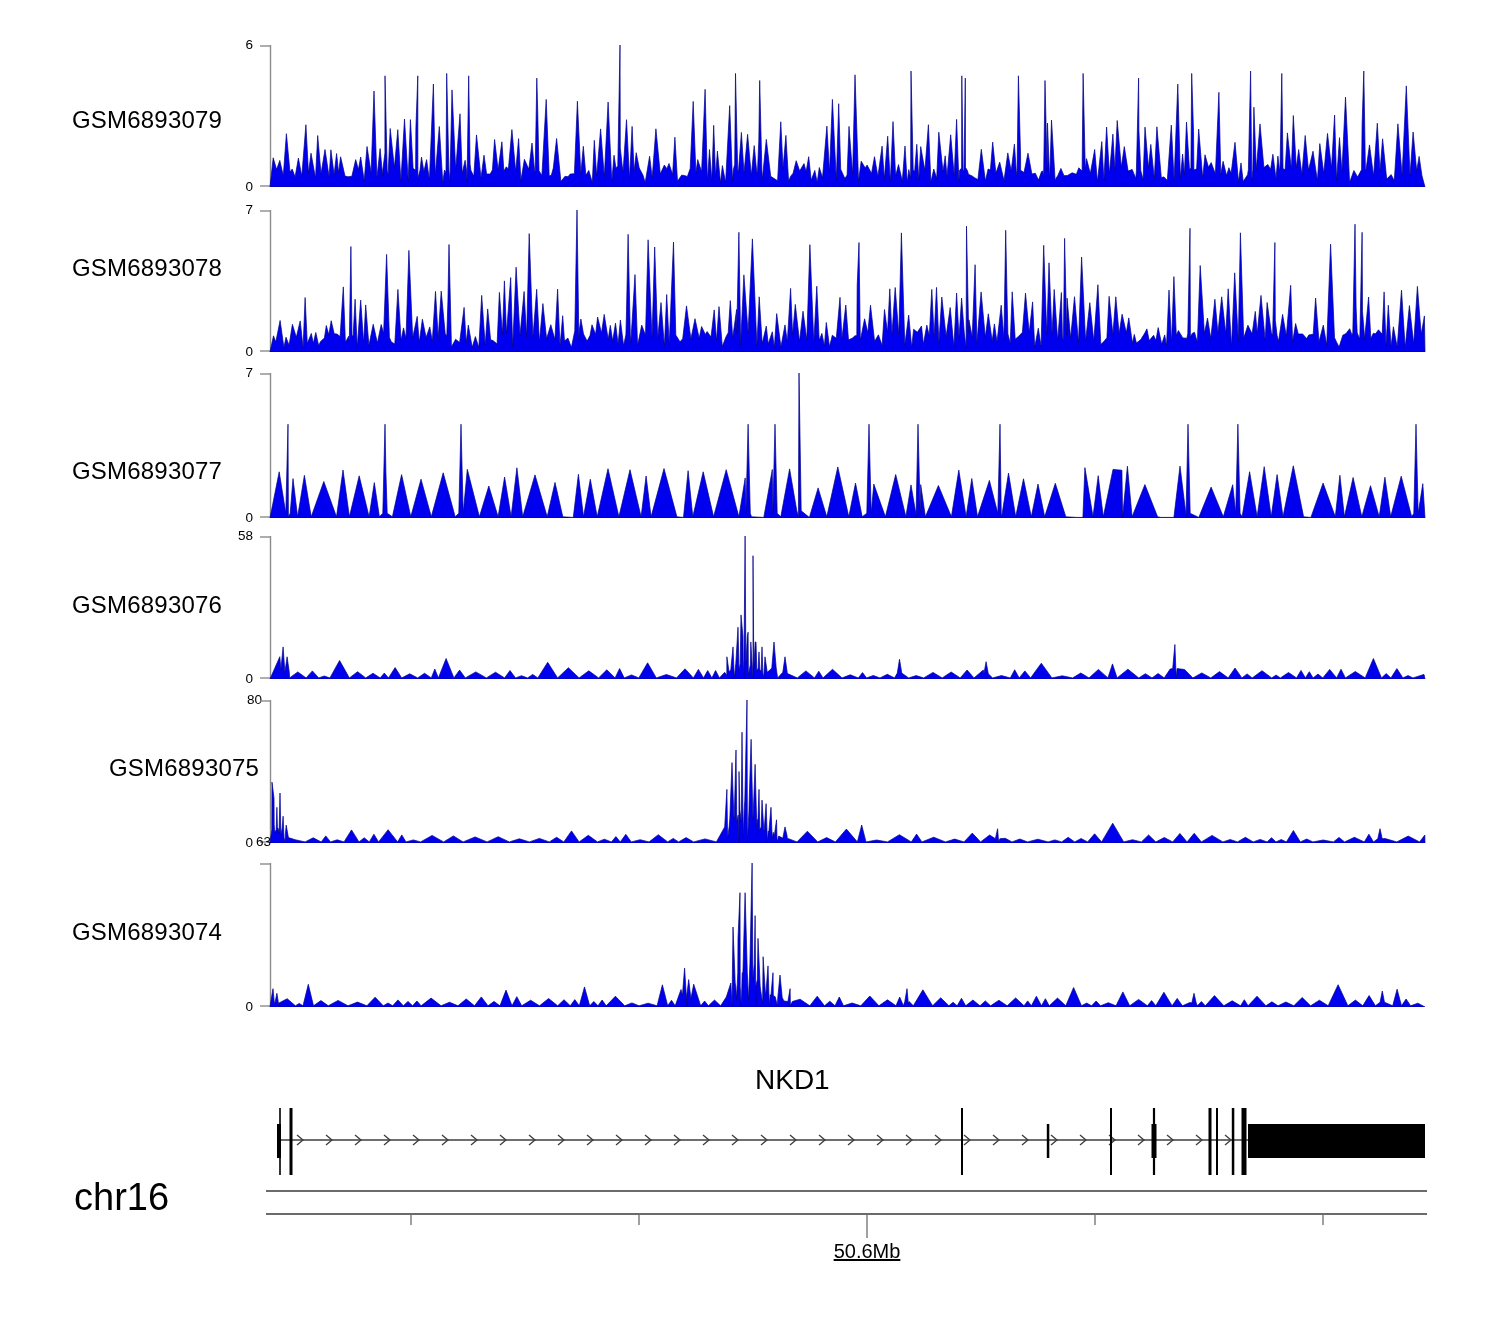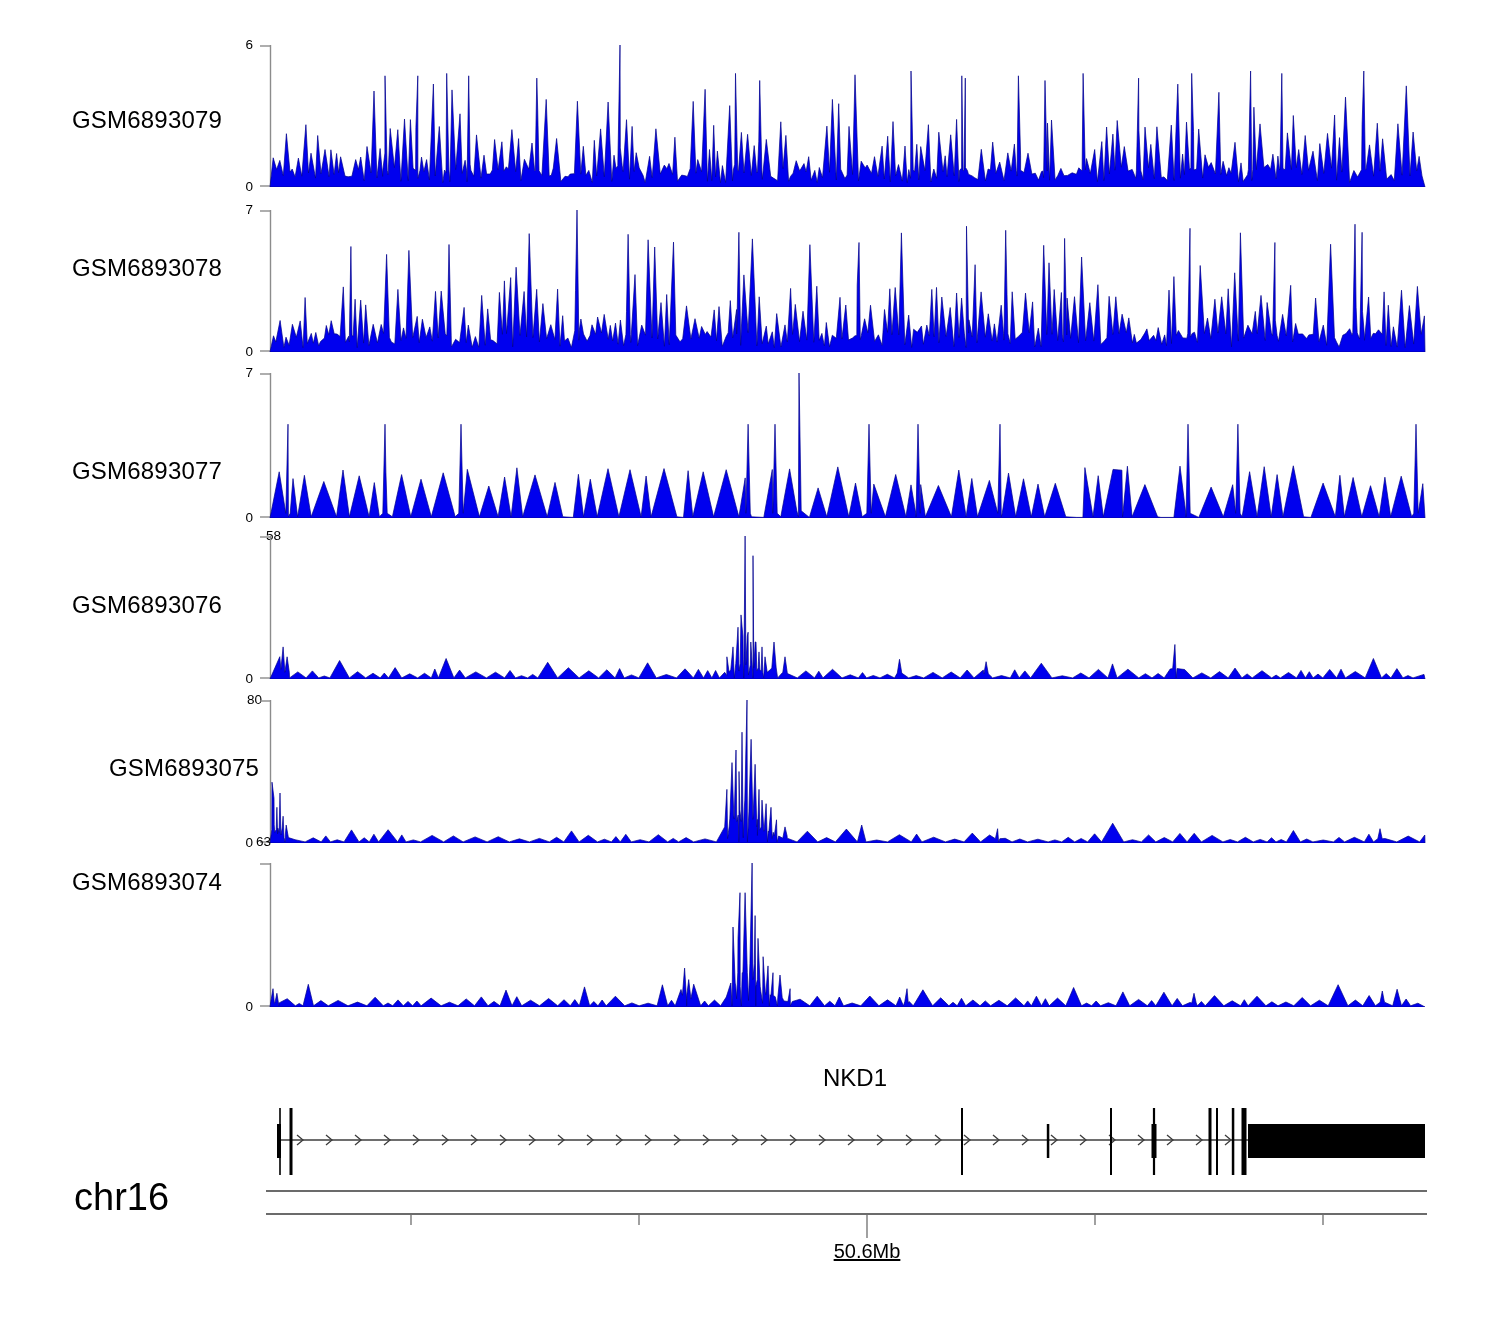--- a/index.html
+++ b/index.html
@@ -1,21 +1,21 @@
 <!DOCTYPE html>
 <html><head>
 <meta charset="utf-8">
 <style>
   html,body{margin:0;padding:0;background:#ffffff;}
   #figure{position:relative;width:1500px;height:1320px;background:#fff;overflow:hidden;
           font-family:"Liberation Sans", sans-serif;color:#000;}
   .track-label{position:absolute;left:72px;font-size:24px;letter-spacing:0.2px;white-space:nowrap;}
   .y-label{position:absolute;left:0;width:253px;text-align:right;font-size:13.5px;line-height:16px;height:16px;}
   .track-svg{position:absolute;left:240px;}
-  .gene-title{position:absolute;left:755px;top:1064px;width:200px;text-align:center;font-size:24px;}
+  .gene-title{position:absolute;left:755px;top:1064px;width:200px;text-align:left;font-size:28px;}
   .chrom-label{position:absolute;left:74px;top:1176px;font-size:38px;}
   .tick-label{position:absolute;width:160px;text-align:center;font-size:20px;top:1240px;text-decoration:underline;}
   #gene-svg{position:absolute;left:240px;top:1060px;}
 </style>
 </head>
 <body>
 
 <div id="figure">
   <div id="tracks">
       <div class="track-label" style="top: 106px; text-align: center;">GSM6893079</div>
@@ -45,42 +45,42 @@
       <div class="y-label" style="top: 510px;">0</div>
       <svg width="1190" height="145" class="track-svg" style="top: 373px;">
         <line x1="30.5" y1="0" x2="30.5" y2="145" stroke="#8c8c8c" stroke-width="1.4"></line>
         <line x1="20" y1="1" x2="30" y2="1" stroke="#8c8c8c" stroke-width="1.4"></line>
         <line x1="20" y1="144" x2="30" y2="144" stroke="#8c8c8c" stroke-width="1.4"></line>
         <g transform="translate(30,0)">
           <path d="M0,145L9.2,98.8L15.8,140.3L18.0,51.2L18.4,143.8L20.2,140.3L23.0,105.6L27.6,143.8L34.4,102.3L41.2,143.8L53.8,108.5L66.5,143.8L73.0,97.0L79.4,143.8L89.2,102.8L99.1,143.8L104.3,109.6L109.4,143.8L112.8,140.3L115.0,51.2L115.9,99.1L117.2,140.3L122.4,143.8L131.6,101.6L140.8,143.8L151.0,106.2L161.3,143.8L173.2,99.8L185.2,143.8L188.8,140.3L191.0,51.2L193.2,140.3L197.3,96.3L209.4,143.8L218.8,113.0L228.1,143.8L234.6,104.0L241.1,143.8L246.9,94.8L252.7,143.8L265.0,101.9L277.2,143.8L285.0,109.4L292.8,143.8L303.3,144.4L308.4,101.3L313.5,143.8L320.3,106.2L327.2,143.8L338.0,95.7L348.9,143.8L360.0,96.7L371.1,143.8L376.1,103.0L381.1,143.8L394.0,95.6L406.9,143.8L413.5,144.4L418.1,97.7L422.8,143.8L433.2,98.8L443.6,143.8L456.2,96.7L468.9,143.8L475.2,104.9L475.9,140.3L478.1,51.2L480.3,140.3L481.5,143.8L493.8,144.4L502.3,96.5L502.8,140.3L505.0,51.2L507.2,140.3L510.8,143.8L519.6,95.9L526.8,137.8L528.4,143.8L529.0,0.0L531.2,137.8L539.4,144.4L548.1,114.9L556.8,143.8L567.8,93.9L578.8,143.8L585.5,110.1L592.2,143.8L596.8,140.3L599.0,51.2L601.2,140.3L603.8,111.1L615.4,143.8L625.7,101.5L635.9,143.8L641.0,111.9L645.8,140.3L646.0,143.8L648.0,51.2L650.2,140.3L650.7,111.6L655.4,143.8L668.4,112.5L681.4,143.8L688.8,97.1L696.1,143.8L701.8,105.5L707.5,143.8L719.4,107.4L727.8,140.3L730.0,51.2L731.3,143.8L732.2,140.3L738.5,100.1L745.7,143.8L753.5,105.8L761.3,143.8L768.0,111.1L774.7,143.8L785.3,110.3L795.8,143.8L806.8,144.4L812.9,144.4L814.9,94.6L823.0,143.8L828.2,102.7L833.3,143.8L843.0,96.4L851.9,97.2L852.6,143.8L857.4,93.2L862.1,143.8L874.9,111.6L887.6,143.8L890.9,144.4L903.9,144.4L910.0,93.1L915.8,140.3L916.0,143.8L918.0,51.2L920.2,140.3L928.8,144.4L941.1,114.1L953.3,143.8L962.7,111.7L965.7,140.3L967.9,51.2L970.1,140.3L972.1,143.8L979.6,98.7L987.1,143.8L994.2,93.7L1001.2,143.8L1007.1,101.6L1013.0,143.8L1023.3,92.8L1033.6,143.8L1040.9,144.4L1053.1,110.1L1065.3,143.8L1069.9,102.3L1074.4,143.8L1083.1,104.5L1091.8,143.8L1100.5,112.7L1109.2,143.8L1114.9,104.2L1120.7,143.8L1131.2,103.2L1141.7,143.8L1143.8,140.3L1146.0,51.2L1148.2,140.3L1152.8,110.7L1155,145Z" fill="#0000EE" stroke="#00008B" stroke-width="0.7"></path>
         </g>
       </svg>
       <div class="track-label" style="top: 591px;">GSM6893076</div>
-      <div class="y-label" style="top: 528px; padding-left: 28px;">58</div>
+      <div class="y-label" style="top: 528px;">58</div>
       <div class="y-label" style="top: 671px;">0</div>
       <svg width="1190" height="143" class="track-svg" style="top: 536px;">
         <line x1="30.5" y1="0" x2="30.5" y2="143" stroke="#8c8c8c" stroke-width="1.4"></line>
         <line x1="20" y1="1" x2="30" y2="1" stroke="#8c8c8c" stroke-width="1.4"></line>
         <line x1="20" y1="142" x2="30" y2="142" stroke="#8c8c8c" stroke-width="1.4"></line>
         <g transform="translate(30,0)">
           <path d="M0,143L9.8,120.7L10.9,133.4L13.1,110.9L14.9,136.3L15.3,133.4L17.1,120.8L19.3,136.3L19.5,141.9L27.8,135.9L36.1,141.9L42.4,134.9L48.7,141.9L54.3,140.0L59.9,141.9L69.6,124.5L79.4,141.9L87.6,135.7L95.7,141.9L103.0,137.3L110.2,141.9L114.3,137.1L118.5,141.9L125.1,131.6L131.7,141.9L139.7,137.8L147.7,141.9L154.5,137.3L161.3,141.9L164.8,133.0L168.4,141.9L176.1,122.5L183.9,141.9L189.6,134.1L195.3,141.9L205.8,135.9L216.4,141.9L225.5,136.2L234.6,141.9L240.0,134.5L245.5,141.9L251.5,139.7L257.6,141.9L262.7,138.4L267.8,141.9L277.7,126.3L287.6,141.9L298.4,131.7L309.1,141.9L318.8,134.8L328.6,141.9L336.8,133.8L345.1,141.9L349.6,132.6L354.2,141.9L361.5,138.9L368.8,141.9L377.6,126.8L386.3,141.9L396.4,138.5L406.5,141.9L415.0,132.8L423.4,141.9L428.4,133.4L433.5,141.9L437.7,134.6L441.9,141.9L445.6,134.5L449.4,141.9L454.7,136.3L456.8,139.5L456.9,120.8L459.1,136.3L460.8,133.4L463.0,110.9L464.3,141.9L465.2,133.4L465.8,127.5L468.0,91.2L468.8,123.8L469.0,135.1L470.2,127.5L471.0,78.9L472.9,100.1L473.2,123.8L473.8,141.9L475.1,0.0L475.9,128.9L477.3,100.1L478.1,96.2L478.4,138.9L480.3,128.9L480.8,106.0L483.0,141.9L483.0,19.7L483.8,131.9L485.2,106.0L486.0,106.0L486.8,134.9L488.2,131.9L488.4,125.8L489.0,115.9L489.8,133.4L491.2,134.9L492.0,110.9L492.8,136.3L493.7,141.9L494.2,133.4L495.0,120.8L497.2,136.3L500.7,133.3L501.8,131.9L504.0,106.0L506.2,131.9L507.6,141.9L512.8,136.3L515.0,120.8L517.2,136.3L517.5,137.6L527.3,141.9L535.9,134.9L544.5,141.9L548.8,135.2L553.0,141.9L562.5,133.3L572.0,141.9L580.2,138.8L588.3,141.9L592.5,136.6L596.6,141.9L603.3,139.5L610.0,141.9L617.3,138.3L624.5,141.9L627.3,137.1L629.5,123.3L631.6,135.9L631.7,137.1L638.7,141.9L646.2,139.6L653.7,141.9L663.0,136.4L672.2,141.9L681.2,136.0L690.2,141.9L697.1,134.0L704.0,141.9L713.3,134.0L713.9,137.8L716.1,125.7L718.3,137.8L722.6,141.9L731.5,139.6L740.3,141.9L744.7,133.8L749.2,141.9L754.9,134.9L760.6,141.9L771.3,127.2L781.9,141.9L792.3,139.8L802.6,141.9L810.8,137.0L819.0,141.9L828.4,133.4L837.9,141.9L842.5,127.9L847.1,141.9L857.9,133.2L868.8,141.9L875.4,137.7L882.0,141.9L888.1,137.5L894.2,141.9L900.2,133.0L902.7,132.6L904.9,108.5L906.2,141.9L907.1,132.6L914.6,133.5L922.9,141.9L931.8,136.9L940.8,141.9L949.5,135.6L958.2,141.9L965.0,132.1L971.9,141.9L977.1,137.9L982.2,141.9L992.0,134.7L1001.7,141.9L1006.1,139.1L1010.4,141.9L1018.5,136.5L1026.5,141.9L1031.0,134.4L1035.4,141.9L1039.3,135.7L1043.1,141.9L1048.0,138.1L1052.8,141.9L1059.7,133.4L1066.6,141.9L1071.0,133.2L1075.4,141.9L1085.3,135.5L1095.2,141.9L1103.4,122.5L1111.5,141.9L1116.2,137.6L1120.9,141.9L1126.9,132.6L1132.9,141.9L1138.0,139.6L1143.0,141.9L1154.0,138.4L1155,143Z" fill="#0000EE" stroke="#00008B" stroke-width="0.7"></path>
         </g>
       </svg>
       <div class="track-label" style="top: 754px; margin-left: 37px;">GSM6893075</div>
       <div class="y-label" style="top: 692px; margin-left: 9px;">80</div>
       <div class="y-label" style="top: 835px;">0</div>
       <svg width="1190" height="143" class="track-svg" style="top: 700px;">
         <line x1="30.5" y1="0" x2="30.5" y2="143" stroke="#8c8c8c" stroke-width="1.4"></line>
         <line x1="20" y1="1" x2="30" y2="1" stroke="#8c8c8c" stroke-width="1.4"></line>
         <line x1="20" y1="142" x2="30" y2="142" stroke="#8c8c8c" stroke-width="1.4"></line>
         <g transform="translate(30,0)">
           <path d="M0,143L1.8,129.6L2.0,82.2L4.0,98.3L4.2,124.8L4.7,132.3L6.2,129.6L6.9,107.3L7.6,133.9L7.8,128.0L9.1,132.3L10.0,93.0L10.9,135.0L12.2,128.0L13.1,116.2L14.0,137.6L15.1,141.9L15.3,135.0L16.2,125.1L18.4,137.6L25.1,139.7L35.1,141.9L43.2,137.8L51.2,141.9L55.8,135.9L60.5,141.9L67.2,139.8L74.0,141.9L81.5,129.9L89.0,141.9L94.2,137.8L99.3,141.9L103.9,134.2L108.6,141.9L118.1,129.7L127.6,141.9L131.8,134.9L136.0,141.9L143.3,139.9L150.6,141.9L162.1,135.4L173.6,141.9L183.4,135.9L193.1,141.9L205.1,136.9L217.1,141.9L228.2,136.7L239.3,141.9L249.4,138.8L259.4,141.9L269.4,138.4L279.3,141.9L286.6,137.3L293.8,141.9L301.5,130.9L309.1,141.9L318.3,135.3L327.5,141.9L334.4,139.2L341.4,141.9L345.9,136.6L350.3,141.9L355.8,134.3L361.3,141.9L370.1,139.7L379.0,141.9L388.3,134.7L397.7,141.9L403.2,138.4L408.6,141.9L416.1,137.6L423.6,141.9L435.0,138.9L446.4,141.9L454.7,126.9L456.9,89.4L457.6,138.5L459.1,126.9L459.8,118.9L462.0,62.6L463.8,115.1L464.2,118.9L466.0,50.0L466.8,121.5L468.2,115.1L468.9,141.9L469.0,71.5L469.8,109.8L471.2,121.5L472.0,32.2L473.2,137.7L474.2,109.8L474.8,100.1L477.0,0.0L477.4,141.9L478.9,111.9L479.2,100.1L481.1,39.3L482.9,119.4L483.3,111.9L485.1,64.3L486.8,126.9L487.3,119.4L487.4,135.5L489.0,89.4L489.8,130.1L491.2,126.9L492.0,100.1L493.9,131.2L494.2,130.1L496.1,103.7L497.4,141.9L498.3,131.2L498.8,132.3L501.0,107.3L502.2,138.5L503.2,132.3L504.3,136.0L506.5,119.8L507.1,141.9L508.7,136.0L512.8,138.2L515.0,126.9L517.1,135.9L517.2,138.2L527.0,141.9L537.4,131.2L547.7,141.9L556.6,137.6L565.4,141.9L576.4,129.1L587.4,141.9L591.7,125.0L596.0,141.9L606.7,140.0L617.5,141.9L629.4,134.7L641.3,141.9L646.6,134.1L651.9,141.9L663.7,137.2L675.4,141.9L684.7,139.1L694.0,141.9L702.3,133.1L710.6,141.9L719.6,135.0L725.4,138.7L727.6,128.7L728.6,141.9L729.9,138.7L735.3,138.3L742.0,141.9L749.8,139.0L757.6,141.9L767.9,139.2L778.1,141.9L784.9,139.9L791.7,141.9L798.2,137.3L804.7,141.9L811.1,138.5L817.6,141.9L824.6,133.8L831.6,141.9L842.7,123.2L853.7,141.9L862.5,139.7L871.4,141.9L878.6,134.9L885.8,141.9L894.3,137.5L902.7,141.9L909.9,133.4L917.1,141.9L924.2,133.3L931.4,141.9L942.1,135.4L952.9,141.9L960.2,139.5L967.5,141.9L975.4,137.3L983.2,141.9L990.2,139.4L997.1,141.9L1001.5,137.7L1006.0,141.9L1011.2,139.5L1016.4,141.9L1023.4,130.5L1030.4,141.9L1036.7,139.0L1042.9,141.9L1053.2,140.0L1063.4,141.9L1069.0,137.4L1074.6,141.9L1084.4,137.3L1094.3,141.9L1098.9,134.2L1103.5,141.9L1107.8,138.7L1110.0,128.7L1112.2,138.7L1115.2,138.6L1126.8,141.9L1138.2,136.1L1149.6,141.9L1154.8,135.0L1155,143Z" fill="#0000EE" stroke="#00008B" stroke-width="0.7"></path>
         </g>
       </svg>
-      <div class="track-label" style="top: 868px;">GSM6893074</div>
+      <div class="track-label" style="top: 918px;">GSM6893074</div>
       <div class="y-label" style="top: 834px; margin-left: 18px;">63</div>
       <div class="y-label" style="top: 999px;">0</div>
       <svg width="1190" height="144" class="track-svg" style="top: 863px;">
         <line x1="30.5" y1="0" x2="30.5" y2="144" stroke="#8c8c8c" stroke-width="1.4"></line>
         <line x1="20" y1="1" x2="30" y2="1" stroke="#8c8c8c" stroke-width="1.4"></line>
         <line x1="20" y1="143" x2="30" y2="143" stroke="#8c8c8c" stroke-width="1.4"></line>
         <g transform="translate(30,0)">
           <path d="M0,144L0.8,138.5L3.0,125.7L4.4,140.4L4.7,139.9L5.2,138.5L6.9,130.3L8.9,142.8L9.1,139.9L17.2,135.7L25.4,142.8L29.2,140.4L33.0,142.8L38.3,121.3L43.5,142.8L50.9,137.6L58.3,142.8L68.1,137.4L78.0,142.8L87.5,139.1L96.9,142.8L105.1,134.2L113.3,142.8L118.0,140.0L122.7,142.8L128.0,136.9L133.3,142.8L138.0,138.4L142.6,142.8L146.9,138.0L151.1,142.8L161.1,135.1L171.1,142.8L179.5,139.2L188.0,142.8L196.2,135.9L204.5,142.8L211.3,133.9L218.0,142.8L224.0,138.4L230.0,142.8L236.0,127.1L242.0,142.8L246.8,133.7L251.7,142.8L260.6,137.2L269.5,142.8L278.6,135.5L287.7,142.8L294.0,136.7L300.3,142.8L304.8,136.6L309.3,142.8L314.5,123.9L319.7,142.8L323.8,138.5L328.0,142.8L332.1,137.0L336.2,142.8L345.4,133.2L354.7,142.8L361.9,139.9L369.1,142.8L378.1,140.2L387.1,142.8L392.4,121.8L397.7,142.8L401.5,137.3L405.2,142.8L411.0,126.5L412.4,132.3L414.6,105.1L416.5,135.8L416.7,142.8L416.8,132.3L418.7,116.6L420.9,135.8L423.7,121.2L430.7,142.8L434.6,138.0L438.4,142.8L444.5,137.1L450.6,142.8L456.3,134.0L460.8,120.0L462.0,142.8L463.0,64.0L465.2,120.0L465.8,123.4L466.6,135.8L467.8,109.7L468.0,75.4L470.0,29.7L470.2,123.4L471.3,142.8L472.2,109.7L472.9,109.7L475.1,29.7L477.3,109.7L478.5,137.5L479.9,100.8L482.1,0.0L482.9,116.6L484.3,100.8L485.1,52.6L485.8,142.8L485.8,123.4L487.3,116.6L488.0,75.4L490.2,123.4L490.9,128.9L492.6,140.3L493.1,93.7L495.3,128.9L495.8,131.7L498.0,102.9L499.3,142.8L500.2,131.7L500.8,133.7L503.0,109.7L503.3,132.5L505.2,133.7L507.4,142.8L507.8,134.4L510.0,112.0L512.2,134.4L513.9,138.0L517.9,138.5L520.1,125.7L520.4,142.8L522.3,138.5L530.1,136.2L539.8,142.8L547.2,133.2L554.5,142.8L559.8,138.2L565.0,142.8L569.3,134.0L573.5,142.8L582.1,140.0L590.8,142.8L599.8,133.0L608.9,142.8L617.5,136.8L626.0,142.8L629.7,134.0L633.4,142.8L634.8,138.5L637.0,125.7L638.3,140.2L639.2,138.5L643.3,142.8L652.9,126.8L662.6,142.8L670.7,134.8L678.9,142.8L683.0,139.3L687.2,142.8L691.5,135.3L695.7,142.8L702.9,137.0L710.0,142.8L715.3,137.9L720.6,142.8L728.9,137.3L737.2,142.8L745.6,134.9L754.0,142.8L757.7,137.9L761.4,142.8L766.4,133.2L771.5,142.8L775.4,135.7L779.2,142.8L787.5,135.1L795.8,142.8L803.6,124.5L811.5,142.8L816.6,140.1L821.6,142.8L826.1,138.0L830.5,142.8L838.3,139.7L846.0,142.8L852.9,128.9L859.7,142.8L868.6,136.4L877.4,142.8L881.6,137.6L885.8,142.8L893.9,129.2L902.1,142.8L907.2,135.4L912.4,142.8L919.9,139.5L921.8,139.9L924.0,130.3L926.2,139.9L927.4,142.8L931.4,138.5L935.3,142.8L944.5,132.6L953.8,142.8L962.2,137.8L970.6,142.8L974.3,136.7L978.1,142.8L987.0,133.2L995.9,142.8L1001.9,138.8L1008.0,142.8L1015.9,139.0L1023.8,142.8L1032.2,134.5L1040.6,142.8L1049.4,137.2L1058.2,142.8L1068.1,121.7L1077.9,142.8L1085.4,137.1L1092.8,142.8L1099.1,132.5L1105.4,142.8L1110.1,139.2L1112.3,128.0L1114.1,137.3L1114.5,139.2L1122.7,142.8L1127.1,126.2L1131.5,142.8L1136.1,136.0L1140.6,142.8L1147.9,140.2L1155,144Z" fill="#0000EE" stroke="#00008B" stroke-width="0.7"></path>
         </g>
       </svg>

